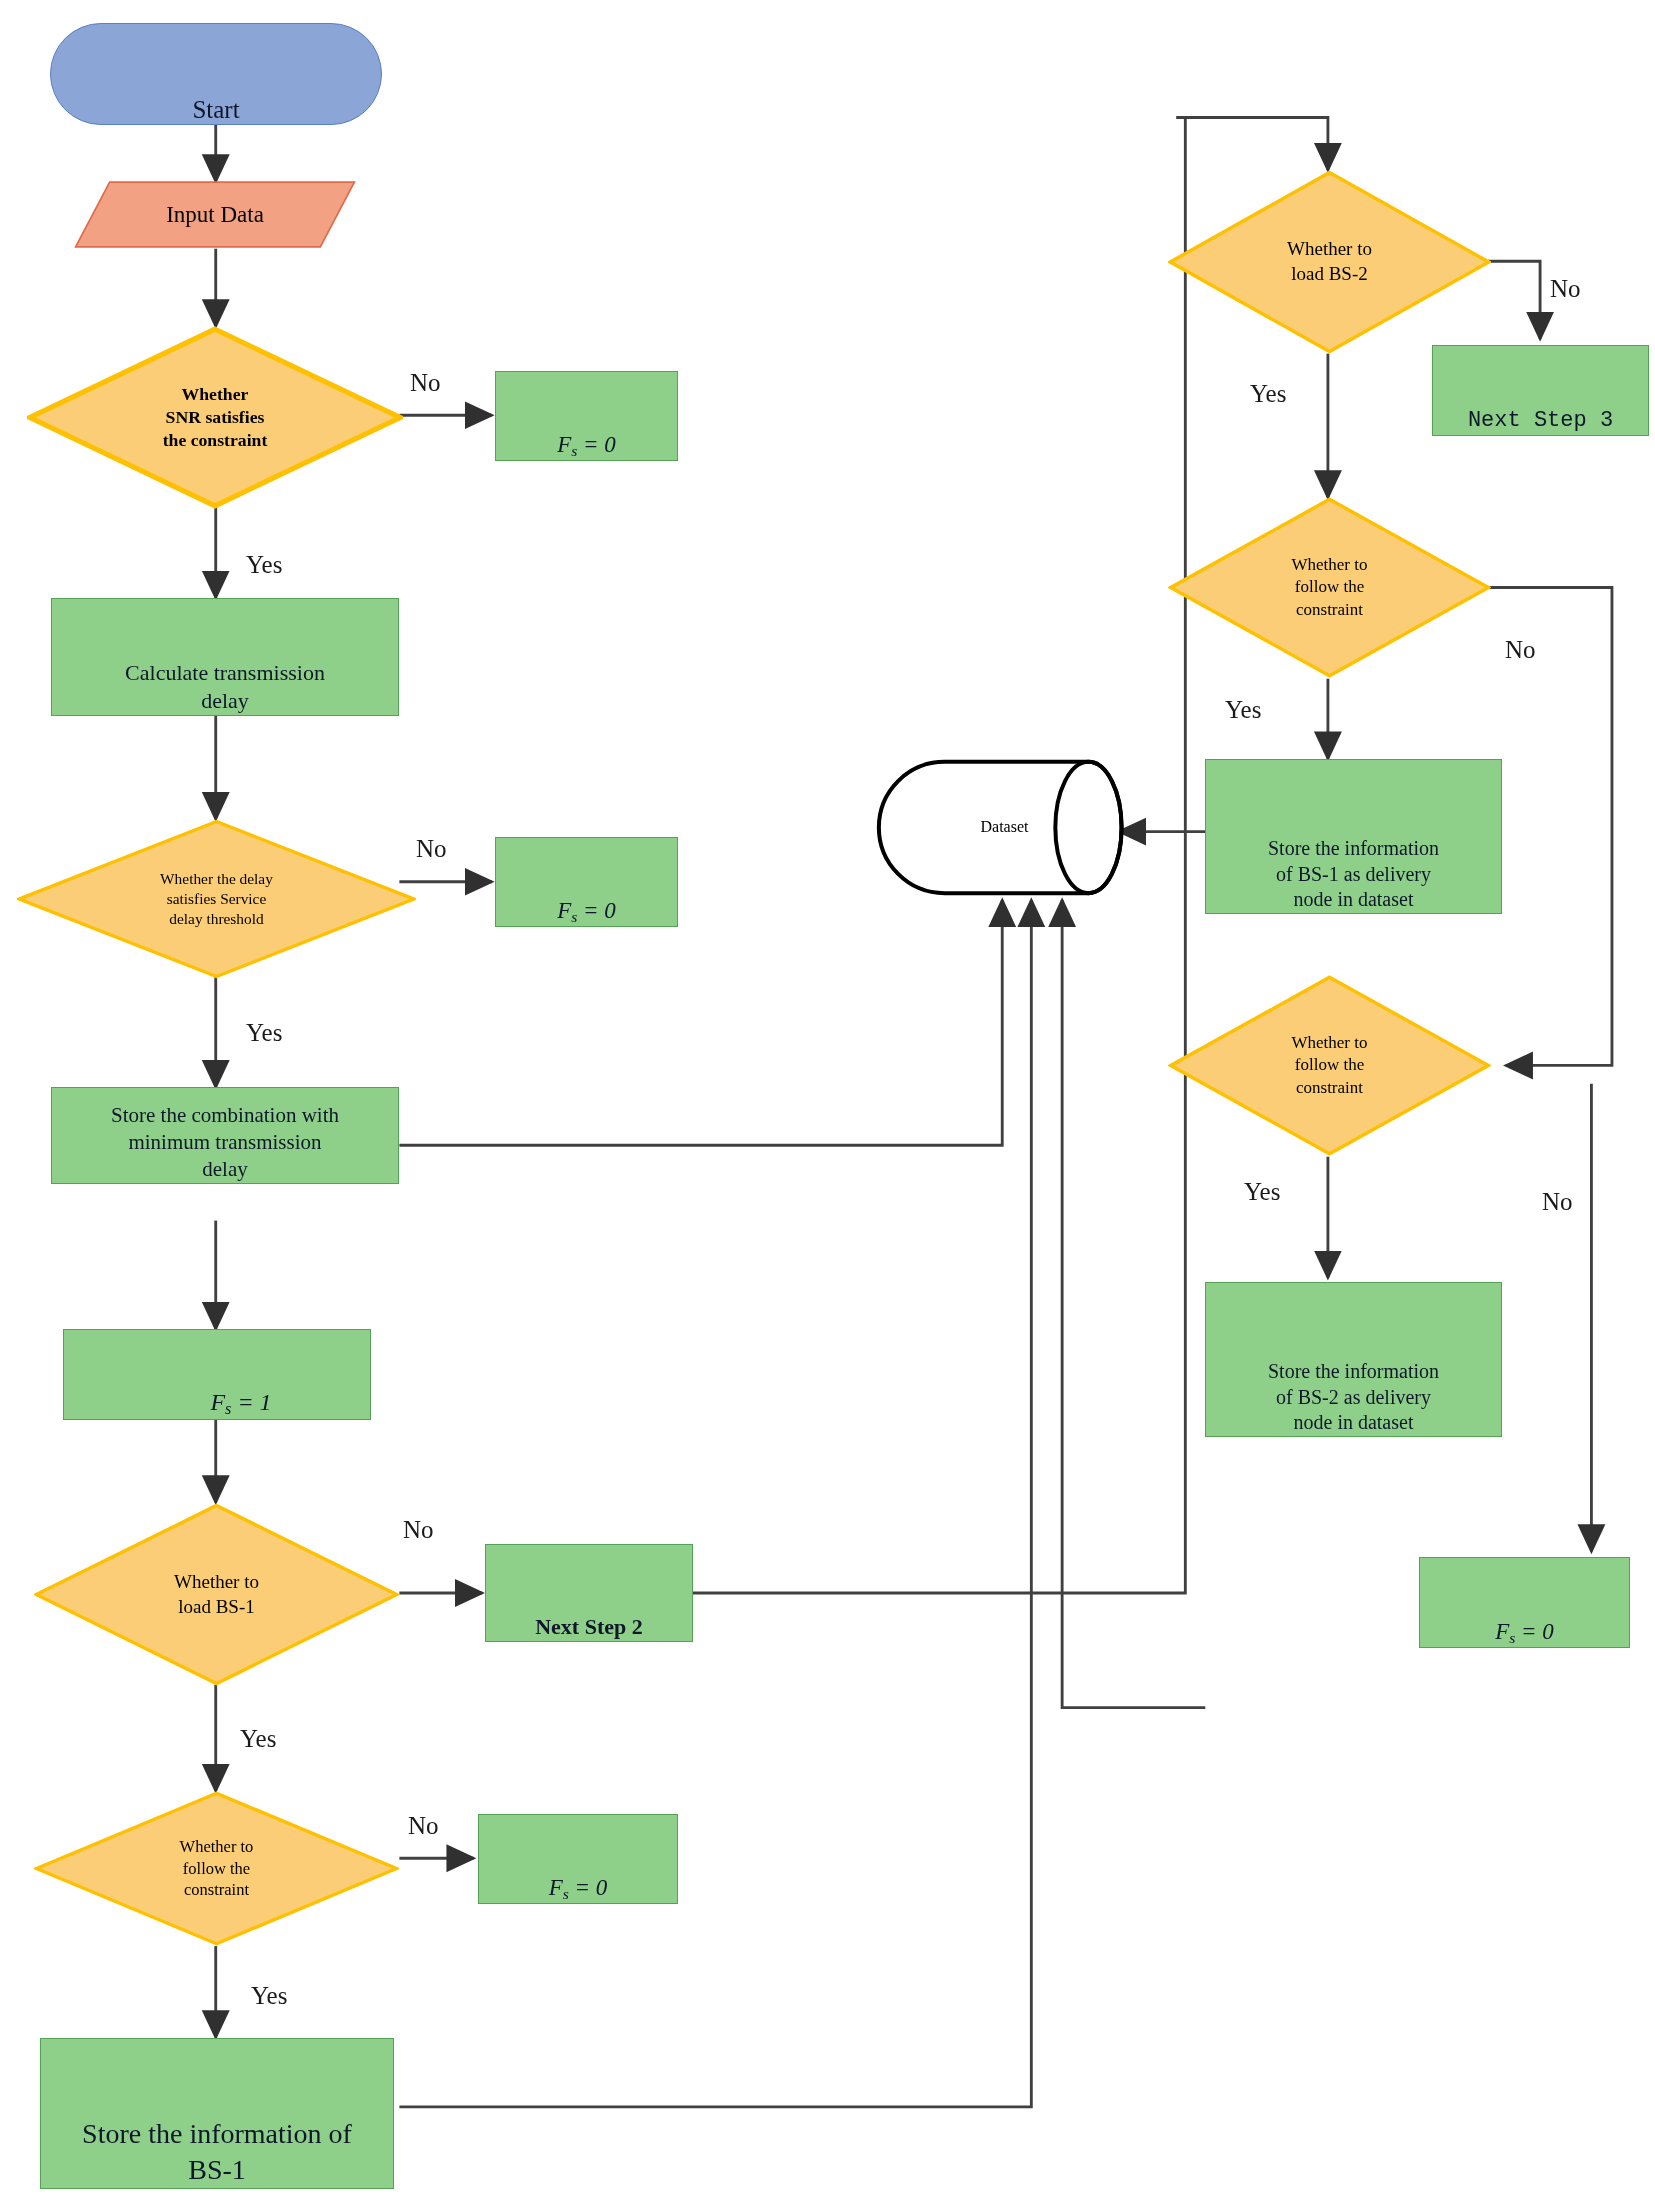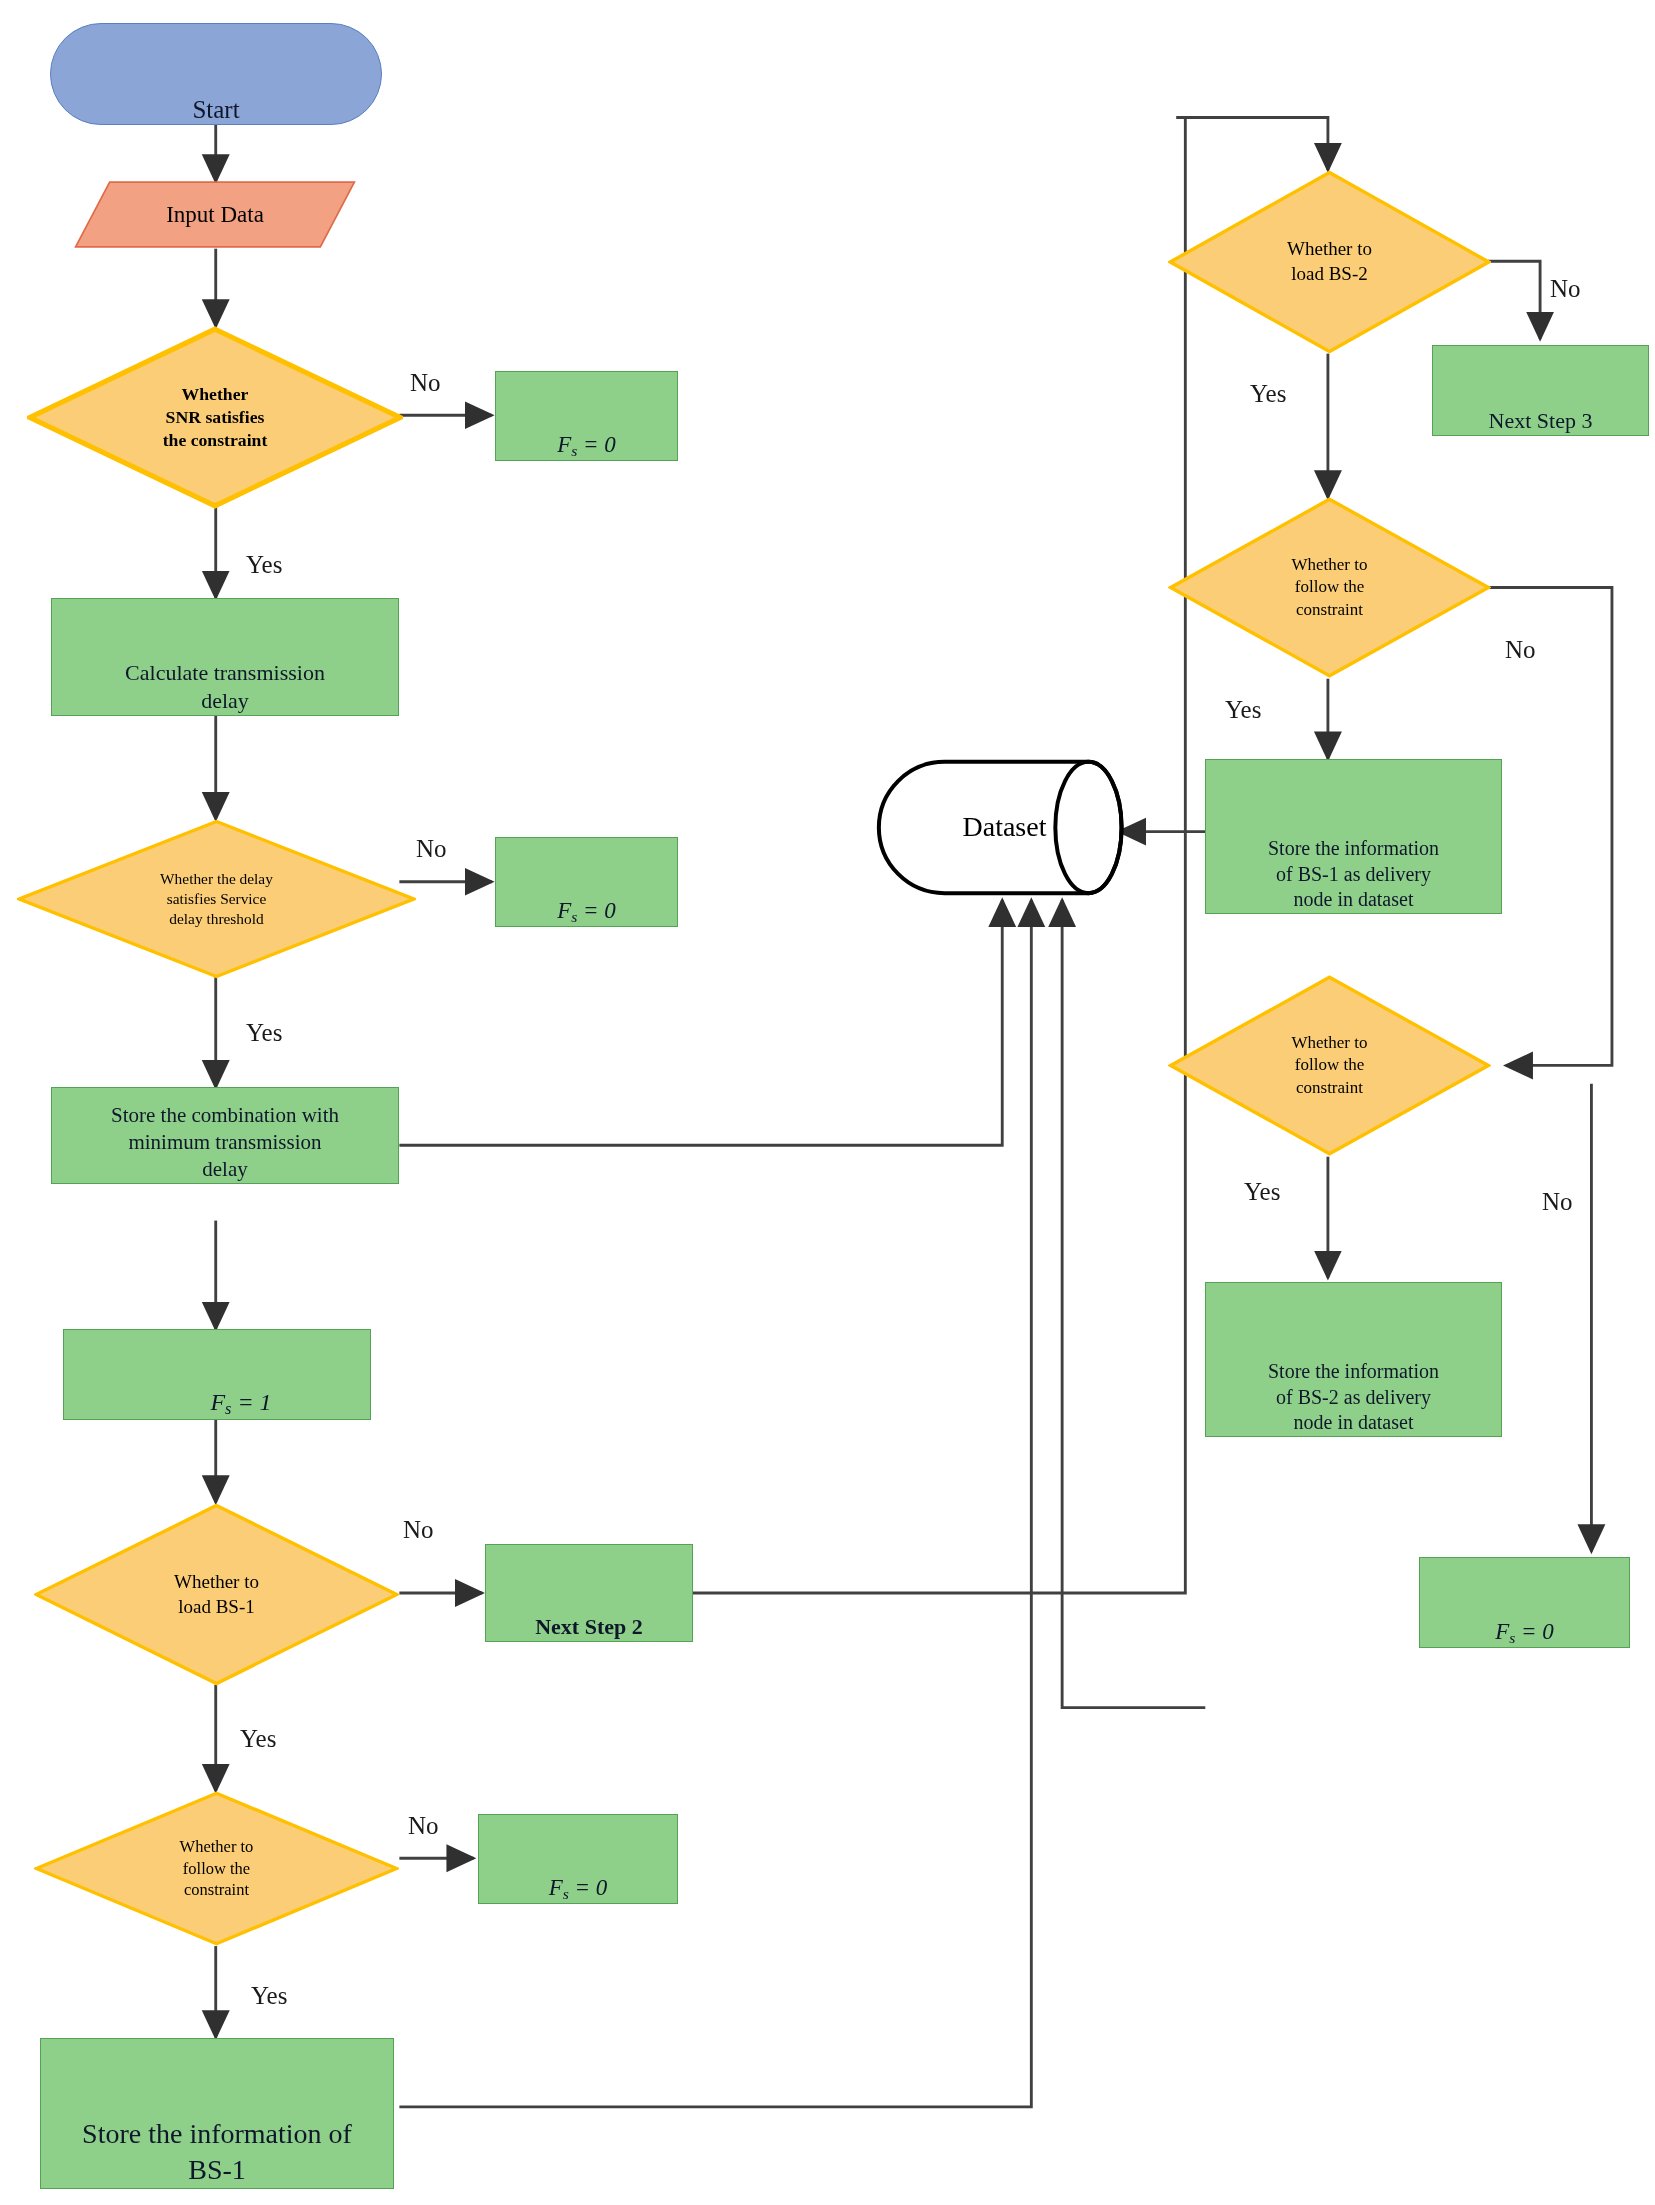--- a/index.html
+++ b/index.html
@@ -177,34 +177,34 @@
       <span>Store the information of</span><br>
       <span>BS-1</span>
     </span>
   </div>
 
   <div class="dec-wrap" style="left:876px;top:756px;width:257px;height:143px;">
     <svg width="257" height="143" viewBox="0 0 450 250">
       <path d="M120,10 L372,10 A58,115 0 0 1 372,240 L120,240 A115,115 0 0 1 120,10 Z" fill="#ffffff" stroke="#000000" stroke-width="7"></path>
       <ellipse cx="372" cy="125" rx="58" ry="115" fill="none" stroke="#000000" stroke-width="7"></ellipse>
     </svg>
-    <div class="label" style="font-size:28px;padding-right:63px;">Dataset</div>
+    <div class="label" style="font-size:16px;padding-right:63px;">Dataset</div>
   </div>
 
   <div class="dec-wrap" style="left:1168px;top:170px;width:323px;height:184px;">
     <svg width="323" height="184" viewBox="0 0 566 322">
       <polygon points="283,4 562,161 283,318 4,161" fill="#fbcd77" stroke="#ffc000" stroke-width="6"></polygon>
     </svg>
     <div class="label" style="font-size:19px;flex-direction:column;">
       <div>Whether to</div>
       <div>load BS-2</div>
     </div>
   </div>
 
-  <div class="node proc" style="left:1432px;top:345px;width:217px;height:91px;font-size:22px;">
+  <div class="node proc" style="left:1432px;top:345px;width:217px;height:91px;font-size:22px;font-family:Liberation Mono, monospace;">
     <span class="txt">Next Step 3</span>
   </div>
 
   <div class="dec-wrap" style="left:1168px;top:497px;width:323px;height:181px;">
     <svg width="323" height="181" viewBox="0 0 566 318">
       <polygon points="283,4 562,159 283,314 4,159" fill="#fbcd77" stroke="#ffc000" stroke-width="6"></polygon>
     </svg>
     <div class="label" style="font-size:17px;flex-direction:column;">
       <div>Whether to</div>
       <div>follow the</div>

